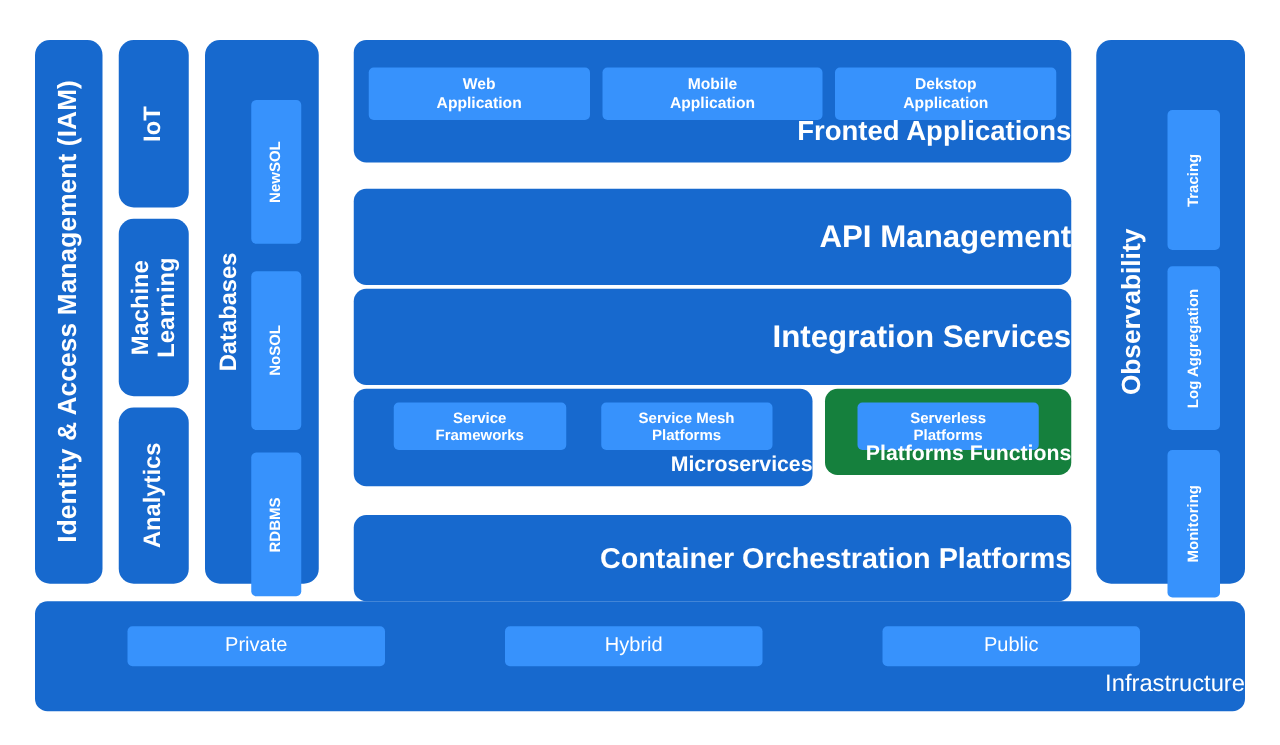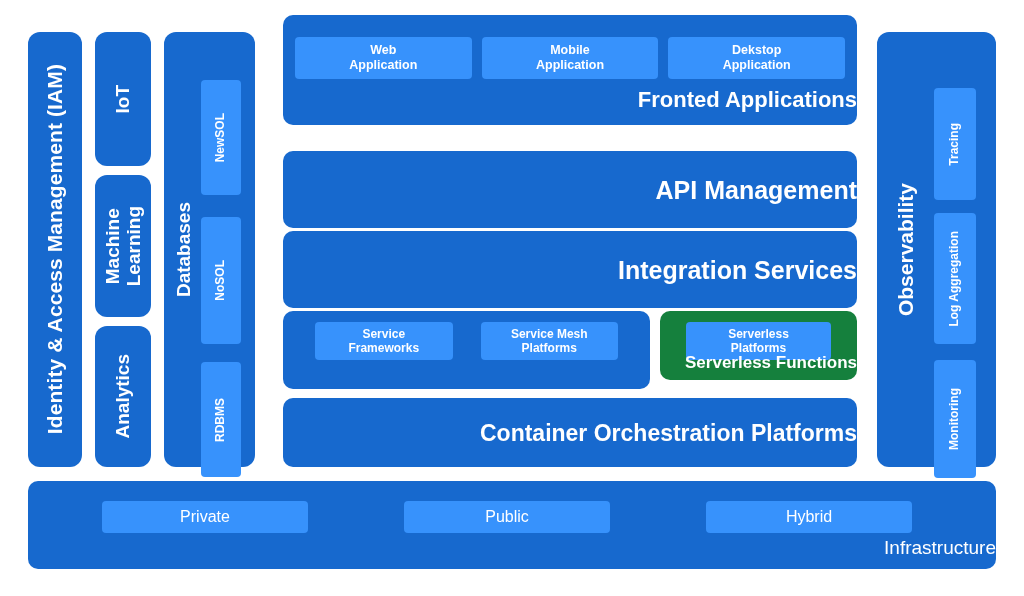--- a/index.html
+++ b/index.html
@@ -99,21 +99,21 @@
     border-radius: 10px;
     color: #ffffff;
   }
   .row-title {
     text-align: right;
     font-weight: 700;
     color: #ffffff;
   }
 
   
-  #frontend-row { top: 15px; height: 110px; }
+  #frontend-row { top: 32px; height: 98px; }
   #frontend-chips {
     position: absolute; left: 12px; right: 12px; top: 22px;
     display: flex; gap: 10px;
   }
   #frontend-chips .chip { flex: 1; height: 42px; font-size: 12.5px; }
   #frontend-title {
     position: absolute; left: 0; right: 0; bottom: 12px;
     font-size: 22px;
   }
 
@@ -153,21 +153,21 @@
   }
   #serverless-chip-wrap {
     position: absolute; left: 26px; right: 26px; top: 11px;
   }
   #serverless-chip-wrap .chip { height: 38px; font-size: 12px; }
   #serverless-title {
     position: absolute; left: 0; right: 0; bottom: 7px; font-size: 17px;
   }
 
   
-  #container-row { top: 398px; height: 69px; }
+  #container-row { top: 412px; height: 69px; }
   #container-row .row-title {
     position: absolute; left: 0; right: 0; top: 50%;
     transform: translateY(-50%); font-size: 23px;
   }
 
   
   #observability-panel {
     left: 877px; top: 32px; width: 119px; height: 435px;
     border-radius: 12px; display: block;
   }
@@ -260,29 +260,30 @@
 
   <div id="microservices-row">
     <div id="microservices-chips">
       <div class="chip">
         <span>Service<br>Frameworks</span>
       </div>
       <div class="chip">
         <span>Service Mesh<br>Platforms</span>
       </div>
     </div>
+    <div class="row-title" id="microservices-title">Microservices</div>
   </div>
 
   <div id="serverless-row">
     <div id="serverless-chip-wrap">
       <div class="chip">
         <span>Serverless<br>Platforms</span>
       </div>
     </div>
-    <div class="row-title" id="serverless-title">Serverless Functions</div>
+    <div class="row-title" id="serverless-title">Platforms Functions</div>
   </div>
 
   <div class="center-row" id="container-row">
     <div class="row-title">Container Orchestration Platforms</div>
   </div>
 
   <div class="panel" id="observability-panel">
     <div id="observability-label">
       <span class="vtext">Observability</span>
     </div>
@@ -296,22 +297,22 @@
       <span class="vtext">Monitoring</span>
     </div>
   </div>
 
   <div id="infrastructure-row">
     <div id="infrastructure-chips">
       <div class="chip">
         <span>Private</span>
       </div>
       <div class="chip">
+        <span>Hybrid</span>
+      </div>
+      <div class="chip">
         <span>Public</span>
       </div>
-      <div class="chip">
-        <span>Hybrid</span>
-      </div>
     </div>
     <div id="infrastructure-title">Infrastructure</div>
   </div>
 
 </div>
 
 </body></html>

